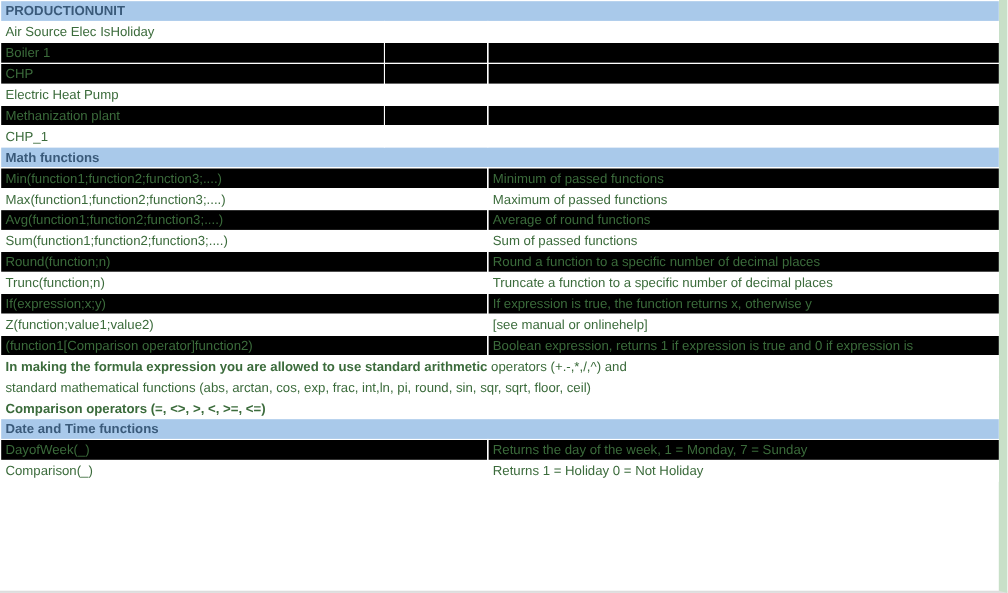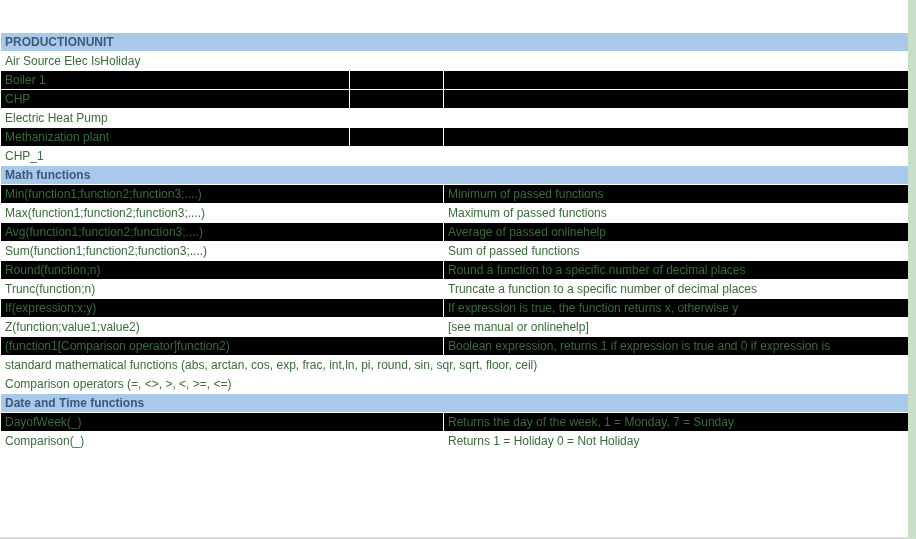--- a/index.html
+++ b/index.html
@@ -21,21 +21,20 @@
   }
   .scroll {
     width: 100%;
     height: 100%;
     overflow-y: auto;
   }
   table {
     width: 100%;
     border-collapse: collapse;
     table-layout: fixed;
-    margin-top: 32px;
   }
   td {
     border: 1px solid #fff;
     padding: 2px 4px;
     height: 19px;
     vertical-align: middle;
     overflow: hidden;
     white-space: nowrap;
     text-overflow: ellipsis;
   }
@@ -105,21 +104,21 @@
           <tr class="alt">
             <td colspan="2">Min(function1;function2;function3;....)</td>
             <td class="bold">Minimum of passed functions</td>
           </tr>
           <tr class="plain">
             <td colspan="2">Max(function1;function2;function3;....)</td>
             <td class="bold">Maximum of passed functions</td>
           </tr>
           <tr class="alt">
             <td colspan="2">Avg(function1;function2;function3;....)</td>
-            <td class="bold">Average of passed onlinehelp</td>
+            <td class="bold">Average of round functions</td>
           </tr>
           <tr class="plain">
             <td colspan="2">Sum(function1;function2;function3;....)</td>
             <td class="bold">Sum of passed functions</td>
           </tr>
           <tr class="alt">
             <td colspan="2">Round(function;n)</td>
             <td class="bold">Round a function to a specific number of decimal places</td>
           </tr>
           <tr class="plain">
@@ -132,24 +131,27 @@
           </tr>
           <tr class="plain">
             <td colspan="2">Z(function;value1;value2)</td>
             <td class="bold">[see manual or onlinehelp]</td>
           </tr>
           <tr class="alt">
             <td colspan="2">(function1[Comparison operator]function2)</td>
             <td class="bold">Boolean expression, returns 1 if expression is true and 0 if expression is</td>
           </tr>
           <tr class="note">
+            <td colspan="3"><span style="font-weight: bold;">In making the formula expression you are allowed to use standard arithmetic</span><span> operators (+.-,*,/,^) and</span></td>
+          </tr>
+          <tr class="note">
             <td colspan="3"><span style="font-weight: normal; text-align: center;">standard mathematical functions (abs, arctan, cos, exp, frac, int,ln, pi, round</span><span>, sin, sqr, sqrt, floor, ceil)</span></td>
           </tr>
           <tr class="note">
-            <td colspan="3"><span style="font-weight: normal; text-align: center;">Comparison operators (=, &lt;&gt;, &gt;, &lt;, &gt;=, &lt;=)</span></td>
+            <td colspan="3"><span style="font-weight: bold; text-align: center;">Comparison operators (=, &lt;&gt;, &gt;, &lt;, &gt;=, &lt;=)</span></td>
           </tr>
           <tr class="header">
             <td colspan="3">Date and Time functions</td>
           </tr>
           <tr class="alt">
             <td colspan="2">DayofWeek(_)</td>
             <td class="bold">Returns the day of the week, 1 = Monday, 7 = Sunday</td>
           </tr>
           <tr class="plain">
             <td colspan="2">Comparison(_)</td>

